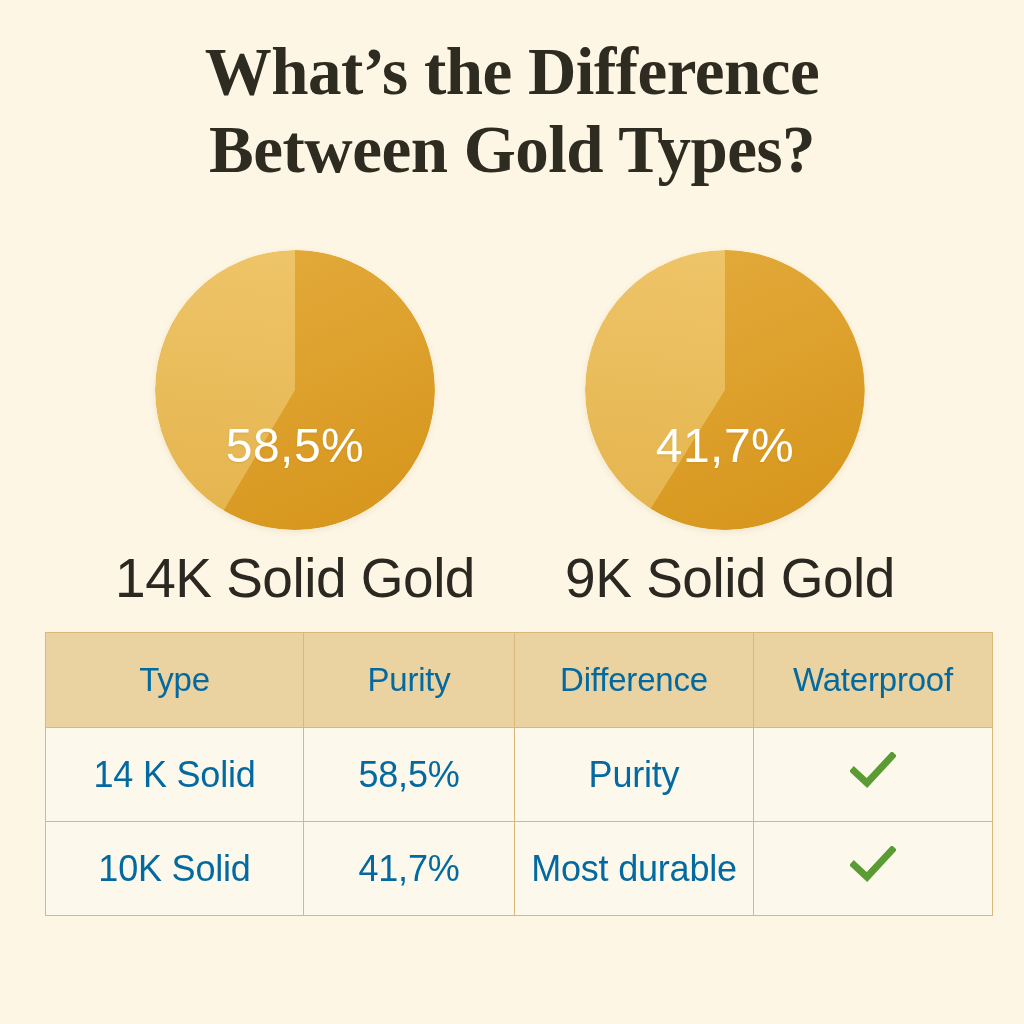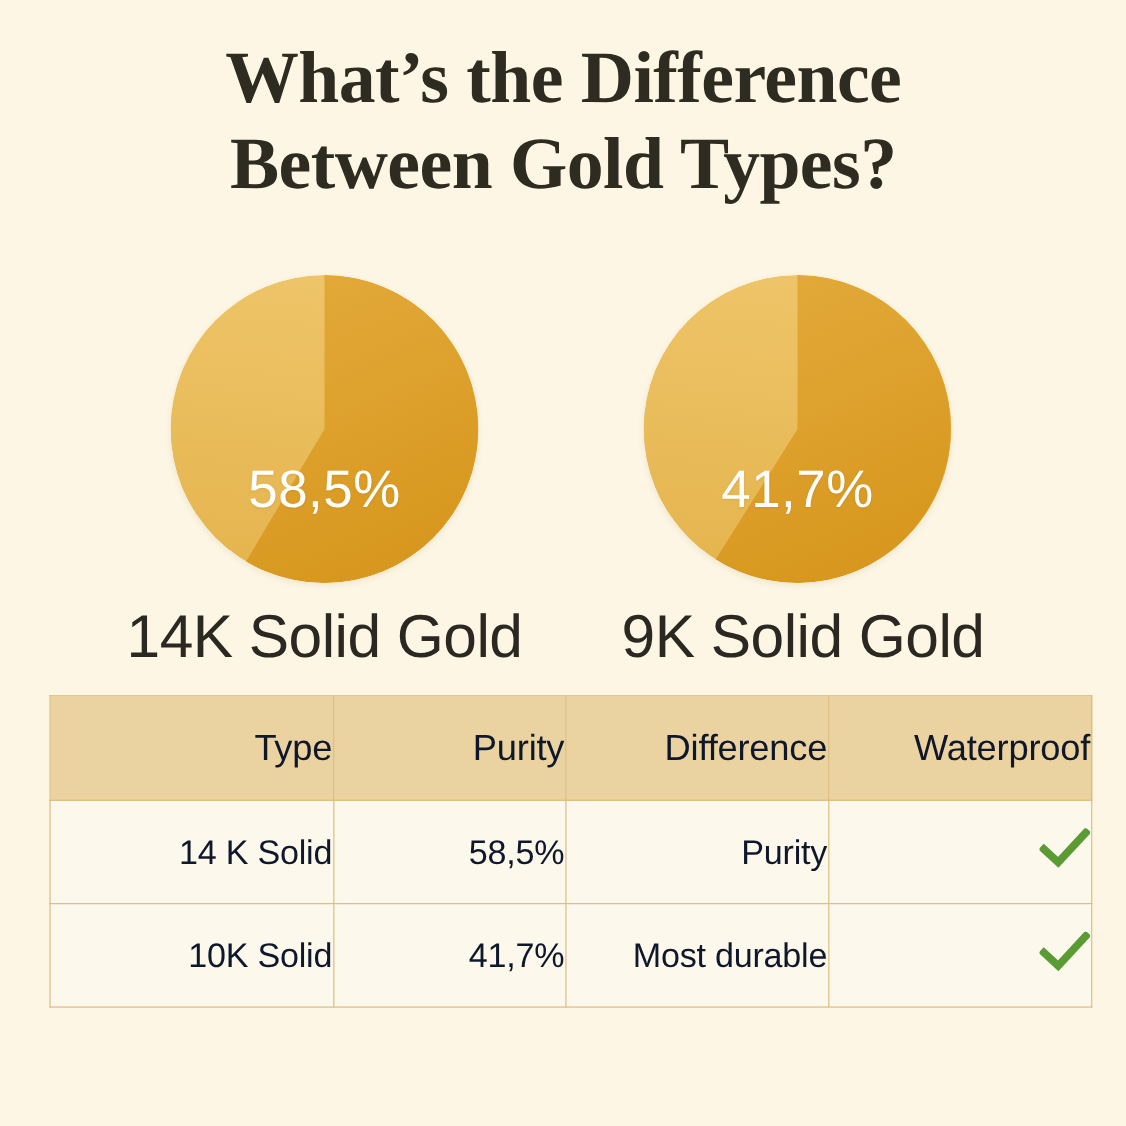--- a/index.html
+++ b/index.html
@@ -90,35 +90,35 @@
   .table {
     position: absolute;
     left: 45px;
     top: 632px;
     width: 935px;
     border-collapse: collapse;
     table-layout: fixed;
   }
   .table td, .table th {
     border: 1px solid #D9B878;
-    text-align: right;
+    text-align: center;
     vertical-align: middle;
     font-weight: normal;
-    color: #0f172a;
+    color: #0369a1;
   }
   .table thead th {
     background: #EAD3A0;
     height: 92px;
     font-size: 33px;
     letter-spacing: -0.2px;
   }
   .table tbody td {
     background: #FCF8EC;
     height: 91px;
-    font-size: 31px;
+    font-size: 36px;
     letter-spacing: -0.2px;
     white-space: nowrap;
   }
   .col-type      { width: 255px; }
   .col-purity    { width: 208px; }
   .col-durab     { width: 236px; }
   .col-water     { width: 236px; }
 
   .check-icon {
     display: inline-block;

